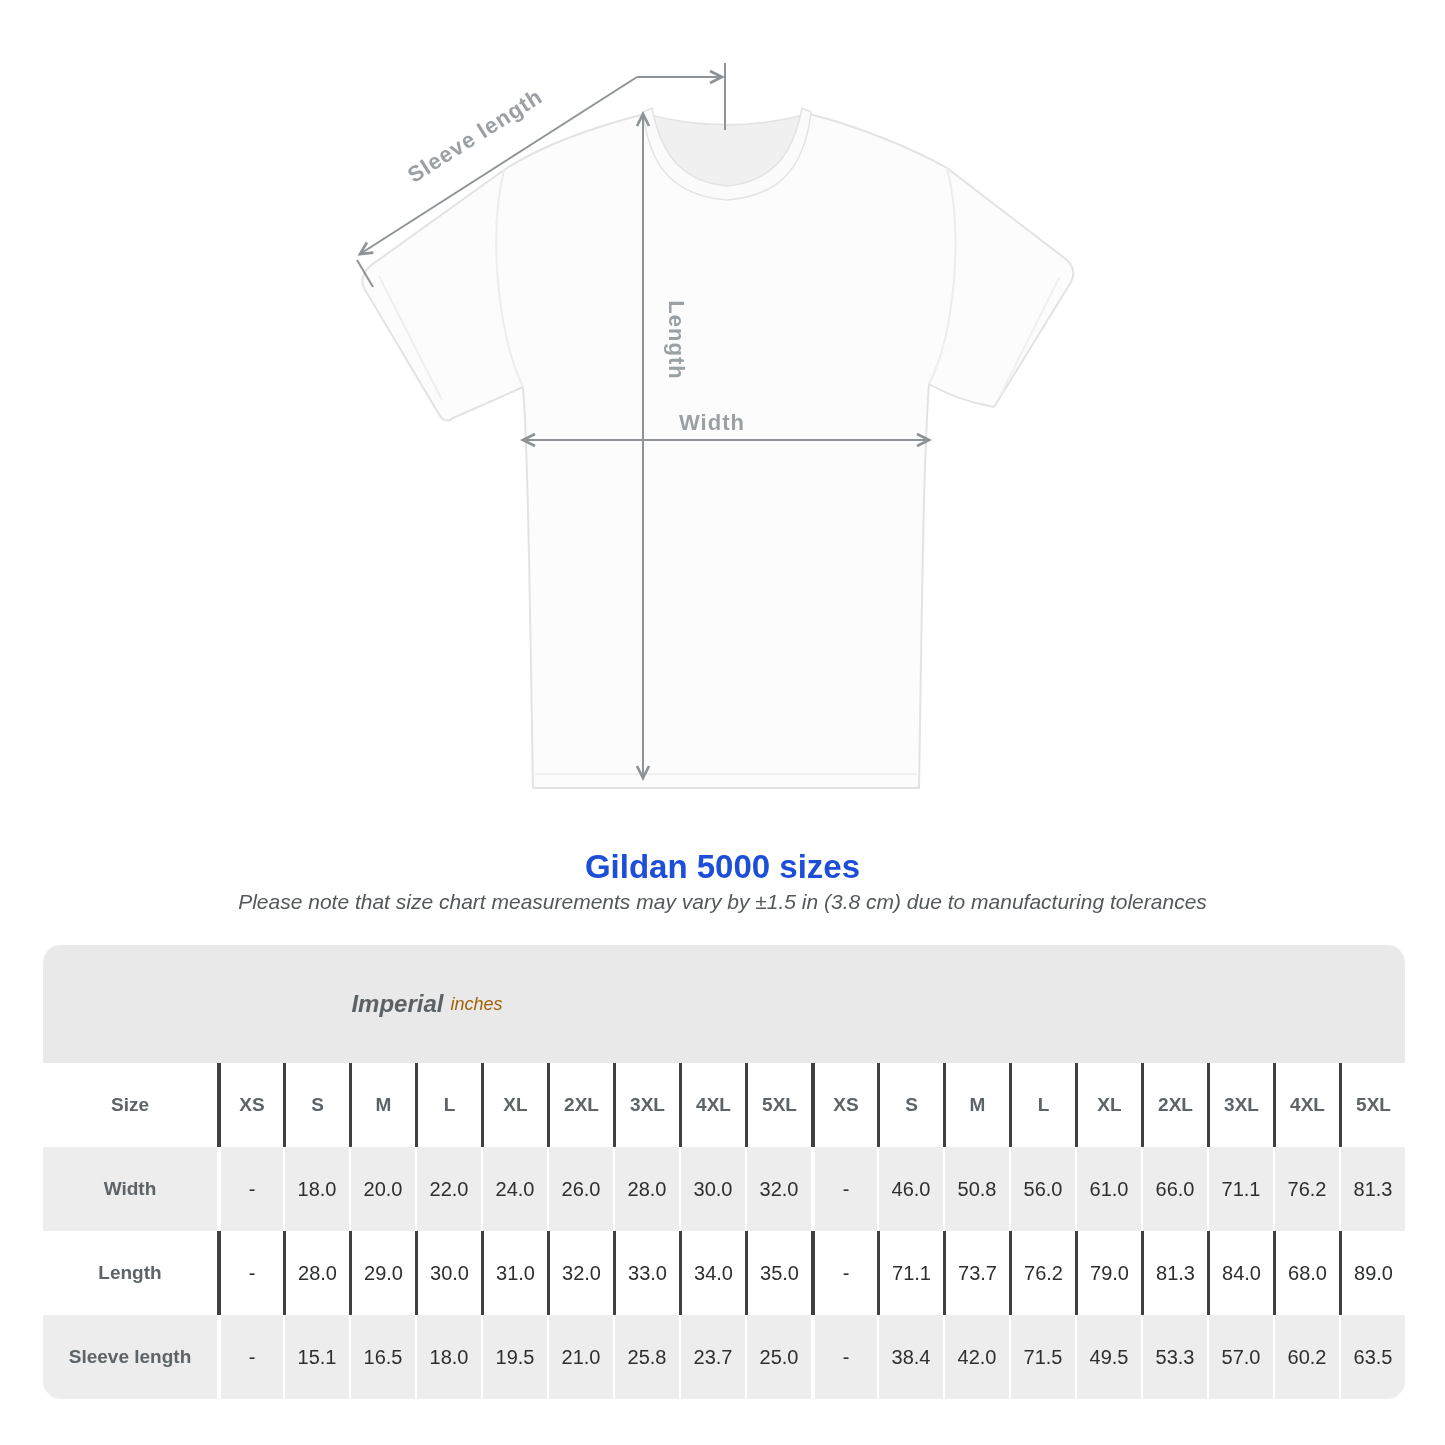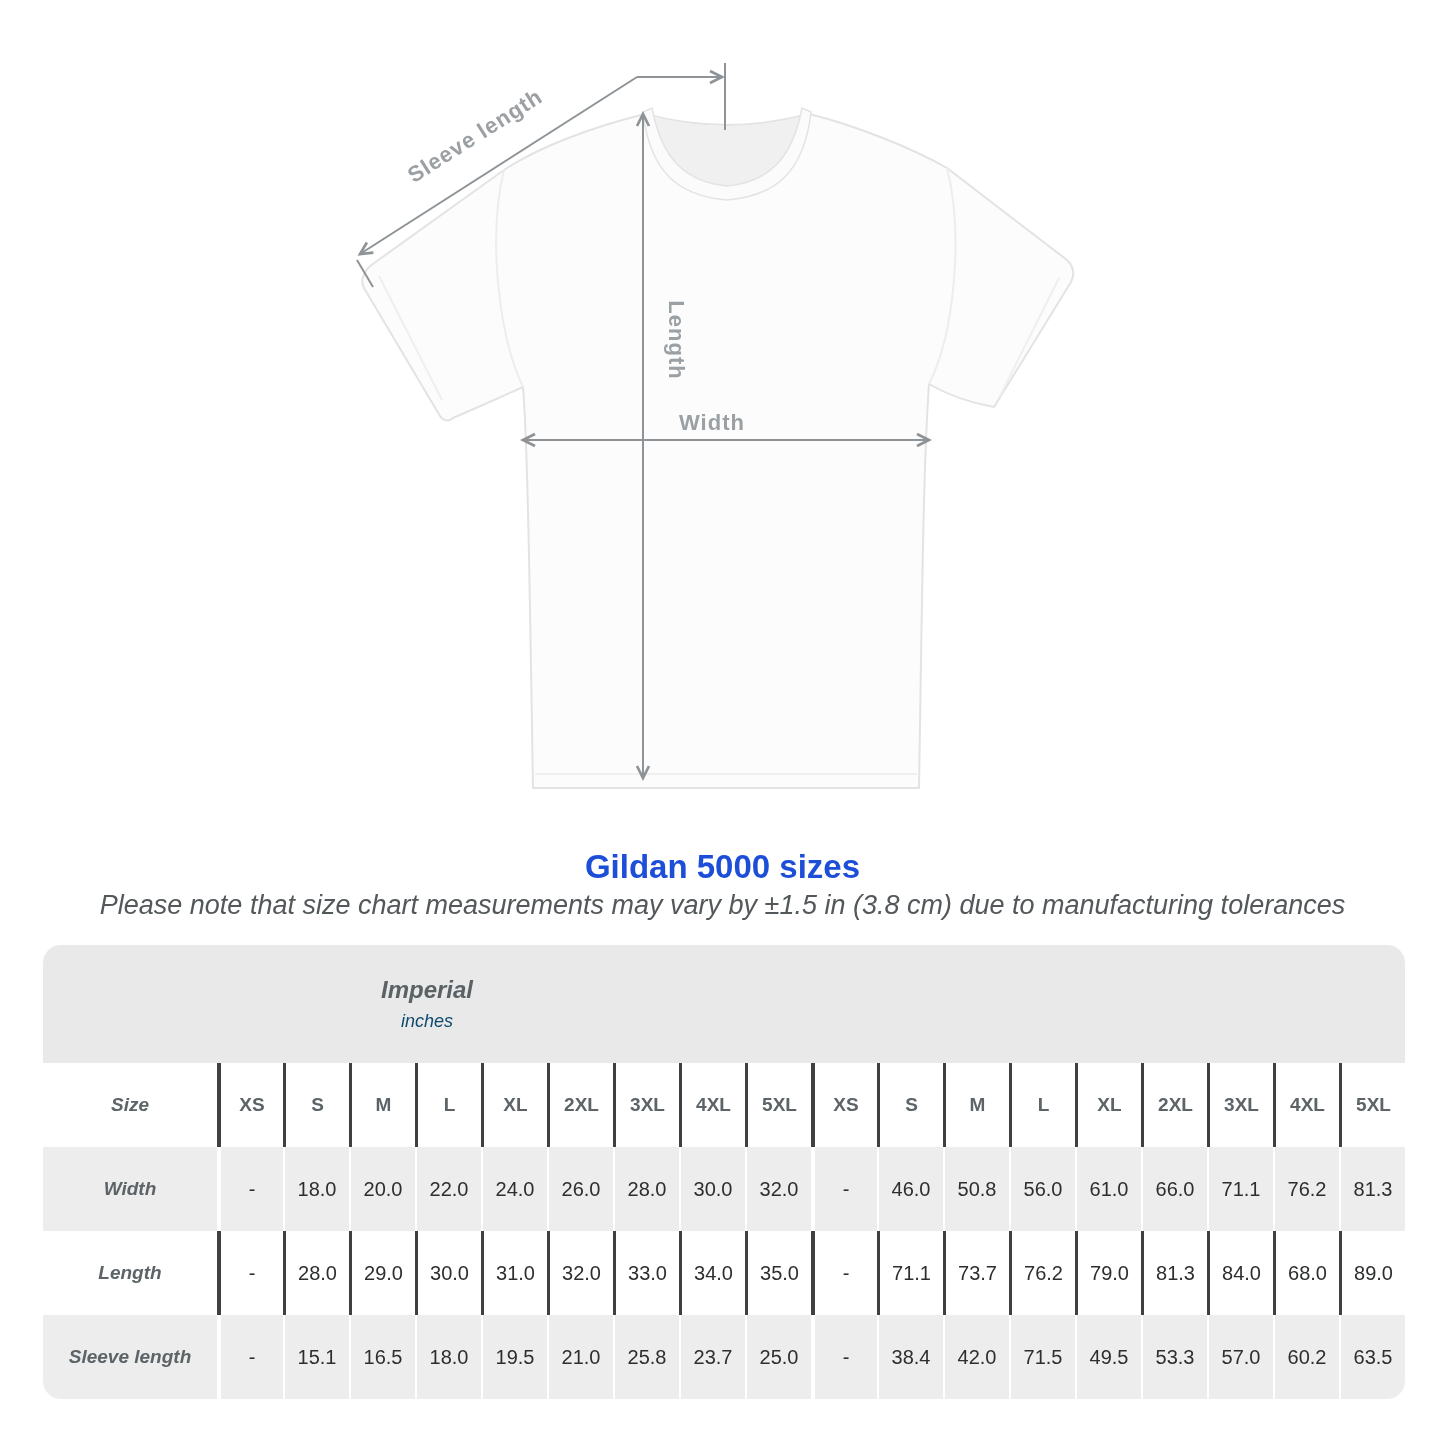--- a/index.html
+++ b/index.html
@@ -11,42 +11,42 @@
   .tshirt-svg{position:absolute;left:330px;top:50px;width:790px;height:760px;}
   .ann-line{stroke:#8d9396;stroke-width:2;fill:none;}
   .ann-label{fill:#9aa0a3;font-weight:bold;font-size:22px;letter-spacing:1px;}
   
   .page-title{
     position:absolute;top:848px;left:0;width:1445px;margin:0;
     text-align:center;font-size:33px;font-weight:bold;color:#1d4ed8;
   }
   .page-subtitle{
     position:absolute;top:890px;left:0;width:1445px;margin:0;
-    text-align:center;font-style:italic;font-size:27px;color:#53585a;
+    text-align:center;font-style:italic;font-size:21px;color:#53585a;
   }
   
   .size-table{
     position:absolute;left:43px;top:945px;width:1362px;
     border-radius:18px;overflow:hidden;background:#ffffff;
   }
   .group-row{display:flex;height:118px;background:#e9e9e9;}
-  .group{display:flex;flex-direction:column;align-items:center;justify-content:center;gap:7px;}
+  .group{display:flex;flex-direction:row;align-items:center;justify-content:center;gap:7px;}
   .group.imperial{width:768px;}
   .group.metric{width:594px;}
   .gname{font-size:24px;font-weight:bold;font-style:italic;color:#5b6265;}
-  .gunit{font-size:18px;font-style:italic;color:#0c4a6e;}
+  .gunit{font-size:18px;font-style:italic;color:#a16207;}
   table{width:100%;border-collapse:separate;border-spacing:0;table-layout:fixed;}
   col.labelc{width:174px;}
   th,td{height:84px;text-align:center;vertical-align:middle;padding:0;}
   th{font-weight:bold;color:#5d6467;font-size:19px;}
   td{color:#2c2e30;font-size:20px;}
   td.lbl{font-weight:bold;color:#5d6467;font-size:19px;}
   tr.r-white th,tr.r-white td{background:#ffffff;border-left:3px solid #404040;}
   tr.r-gray td{background:#ededed;border-left:2px solid #ffffff;}
-  tr th.lbl,tr td.lbl{border-left:none !important;font-style:italic;}
+  tr th.lbl,tr td.lbl{border-left:none !important;}
   .sep{border-left-width:4px !important;}
 </style>
 </head>
 <body>
 
 <svg class="tshirt-svg" viewBox="0 0 790 760">
   <defs>
     <marker id="ah" viewBox="0 0 12 12" refX="10" refY="6" markerWidth="9" markerHeight="9" orient="auto-start-reverse">
       <path d="M2,2 L10,6 L2,10" fill="none" stroke="#8d9396" stroke-width="1.8"></path>
     </marker>

